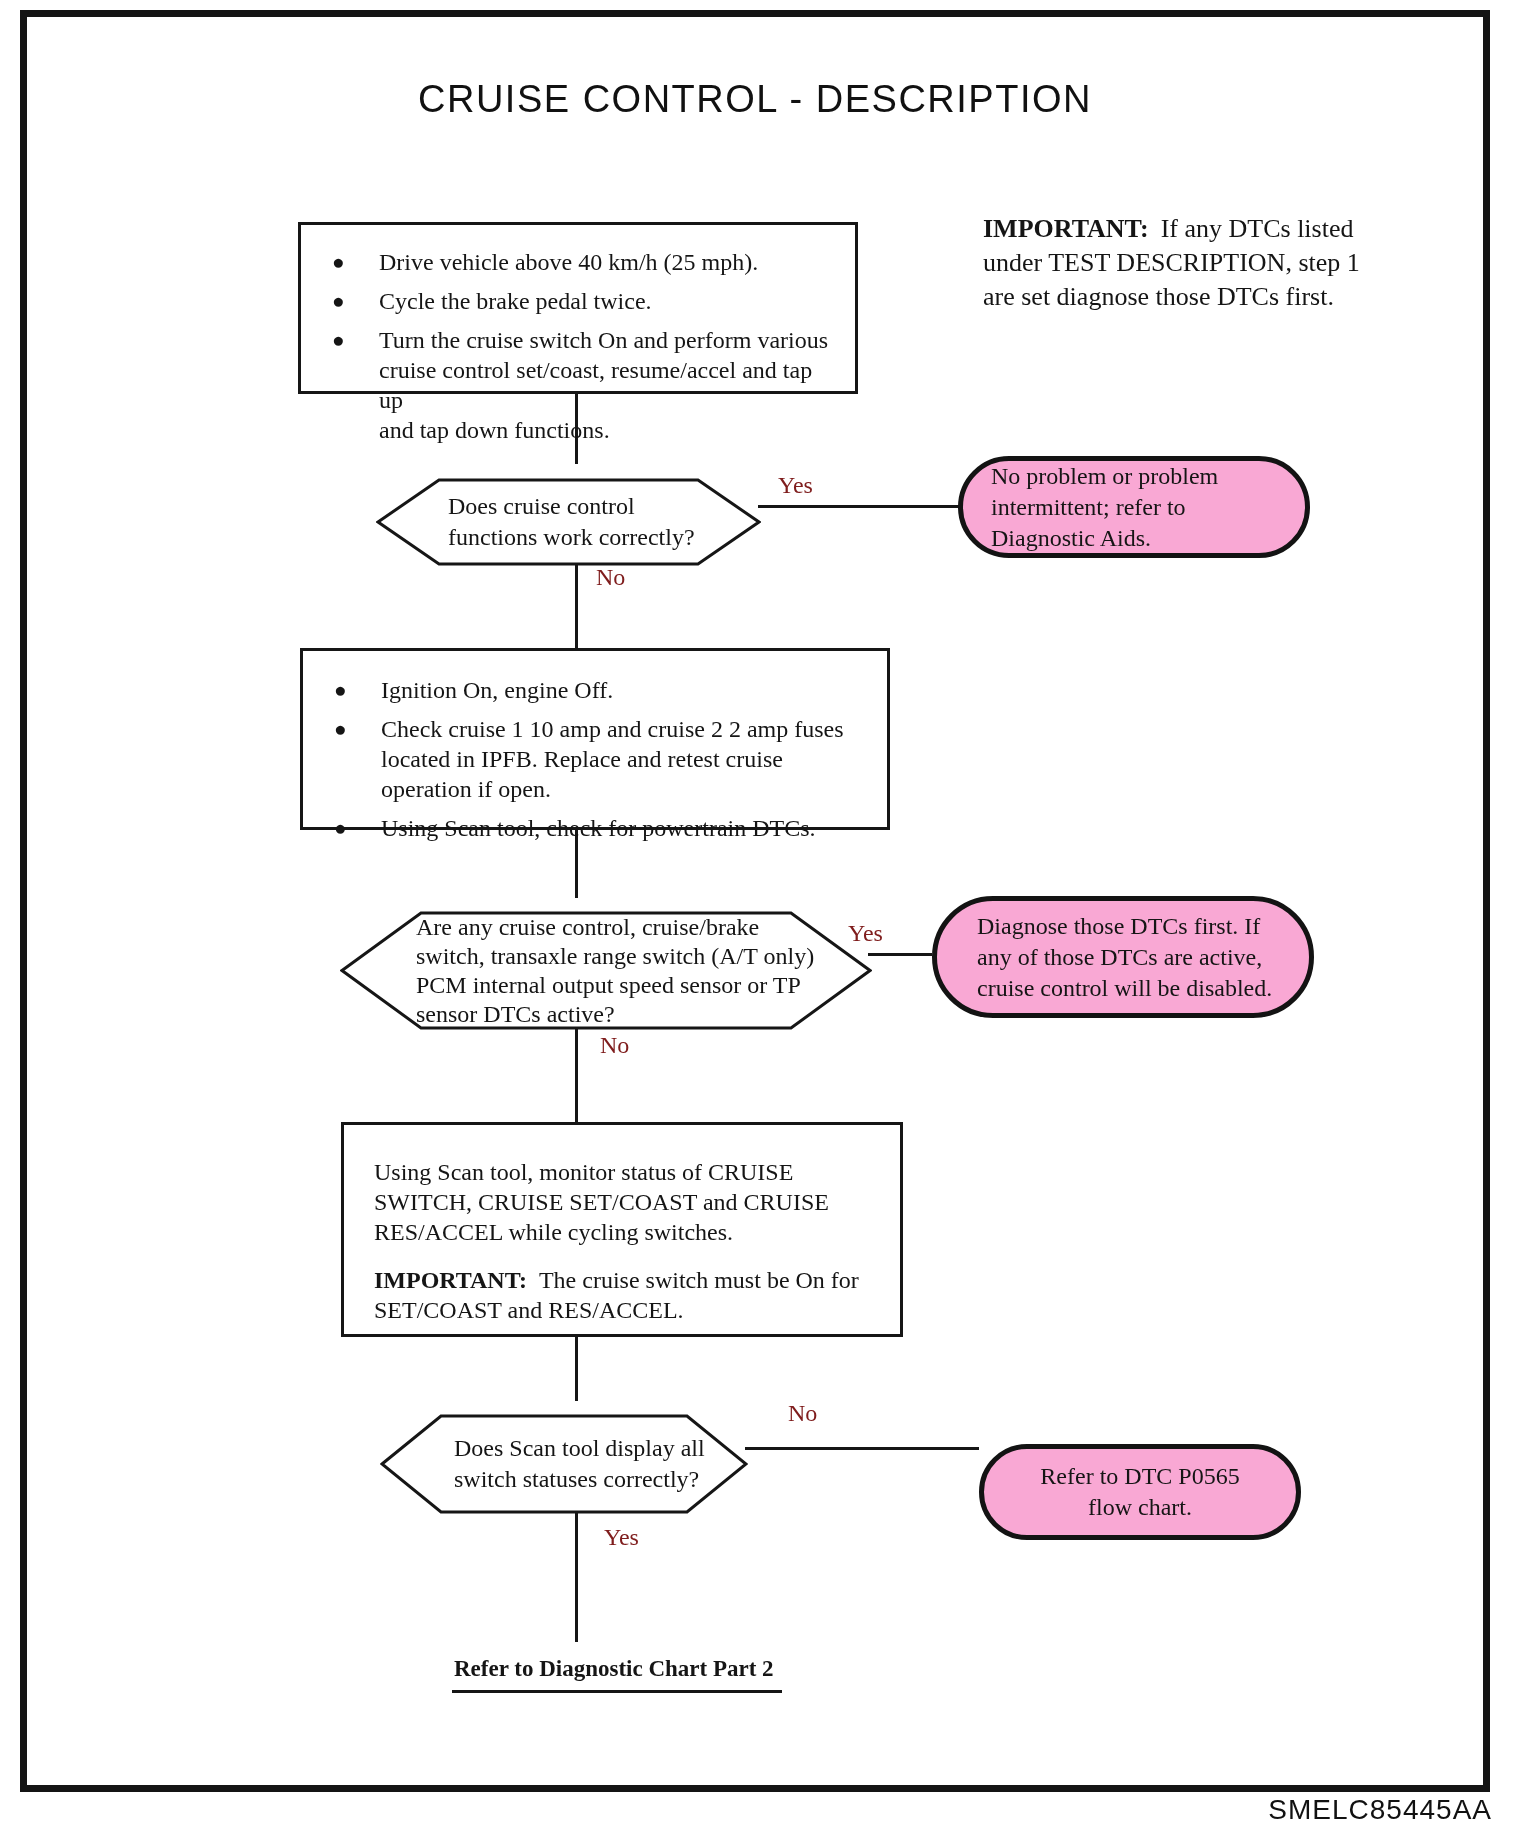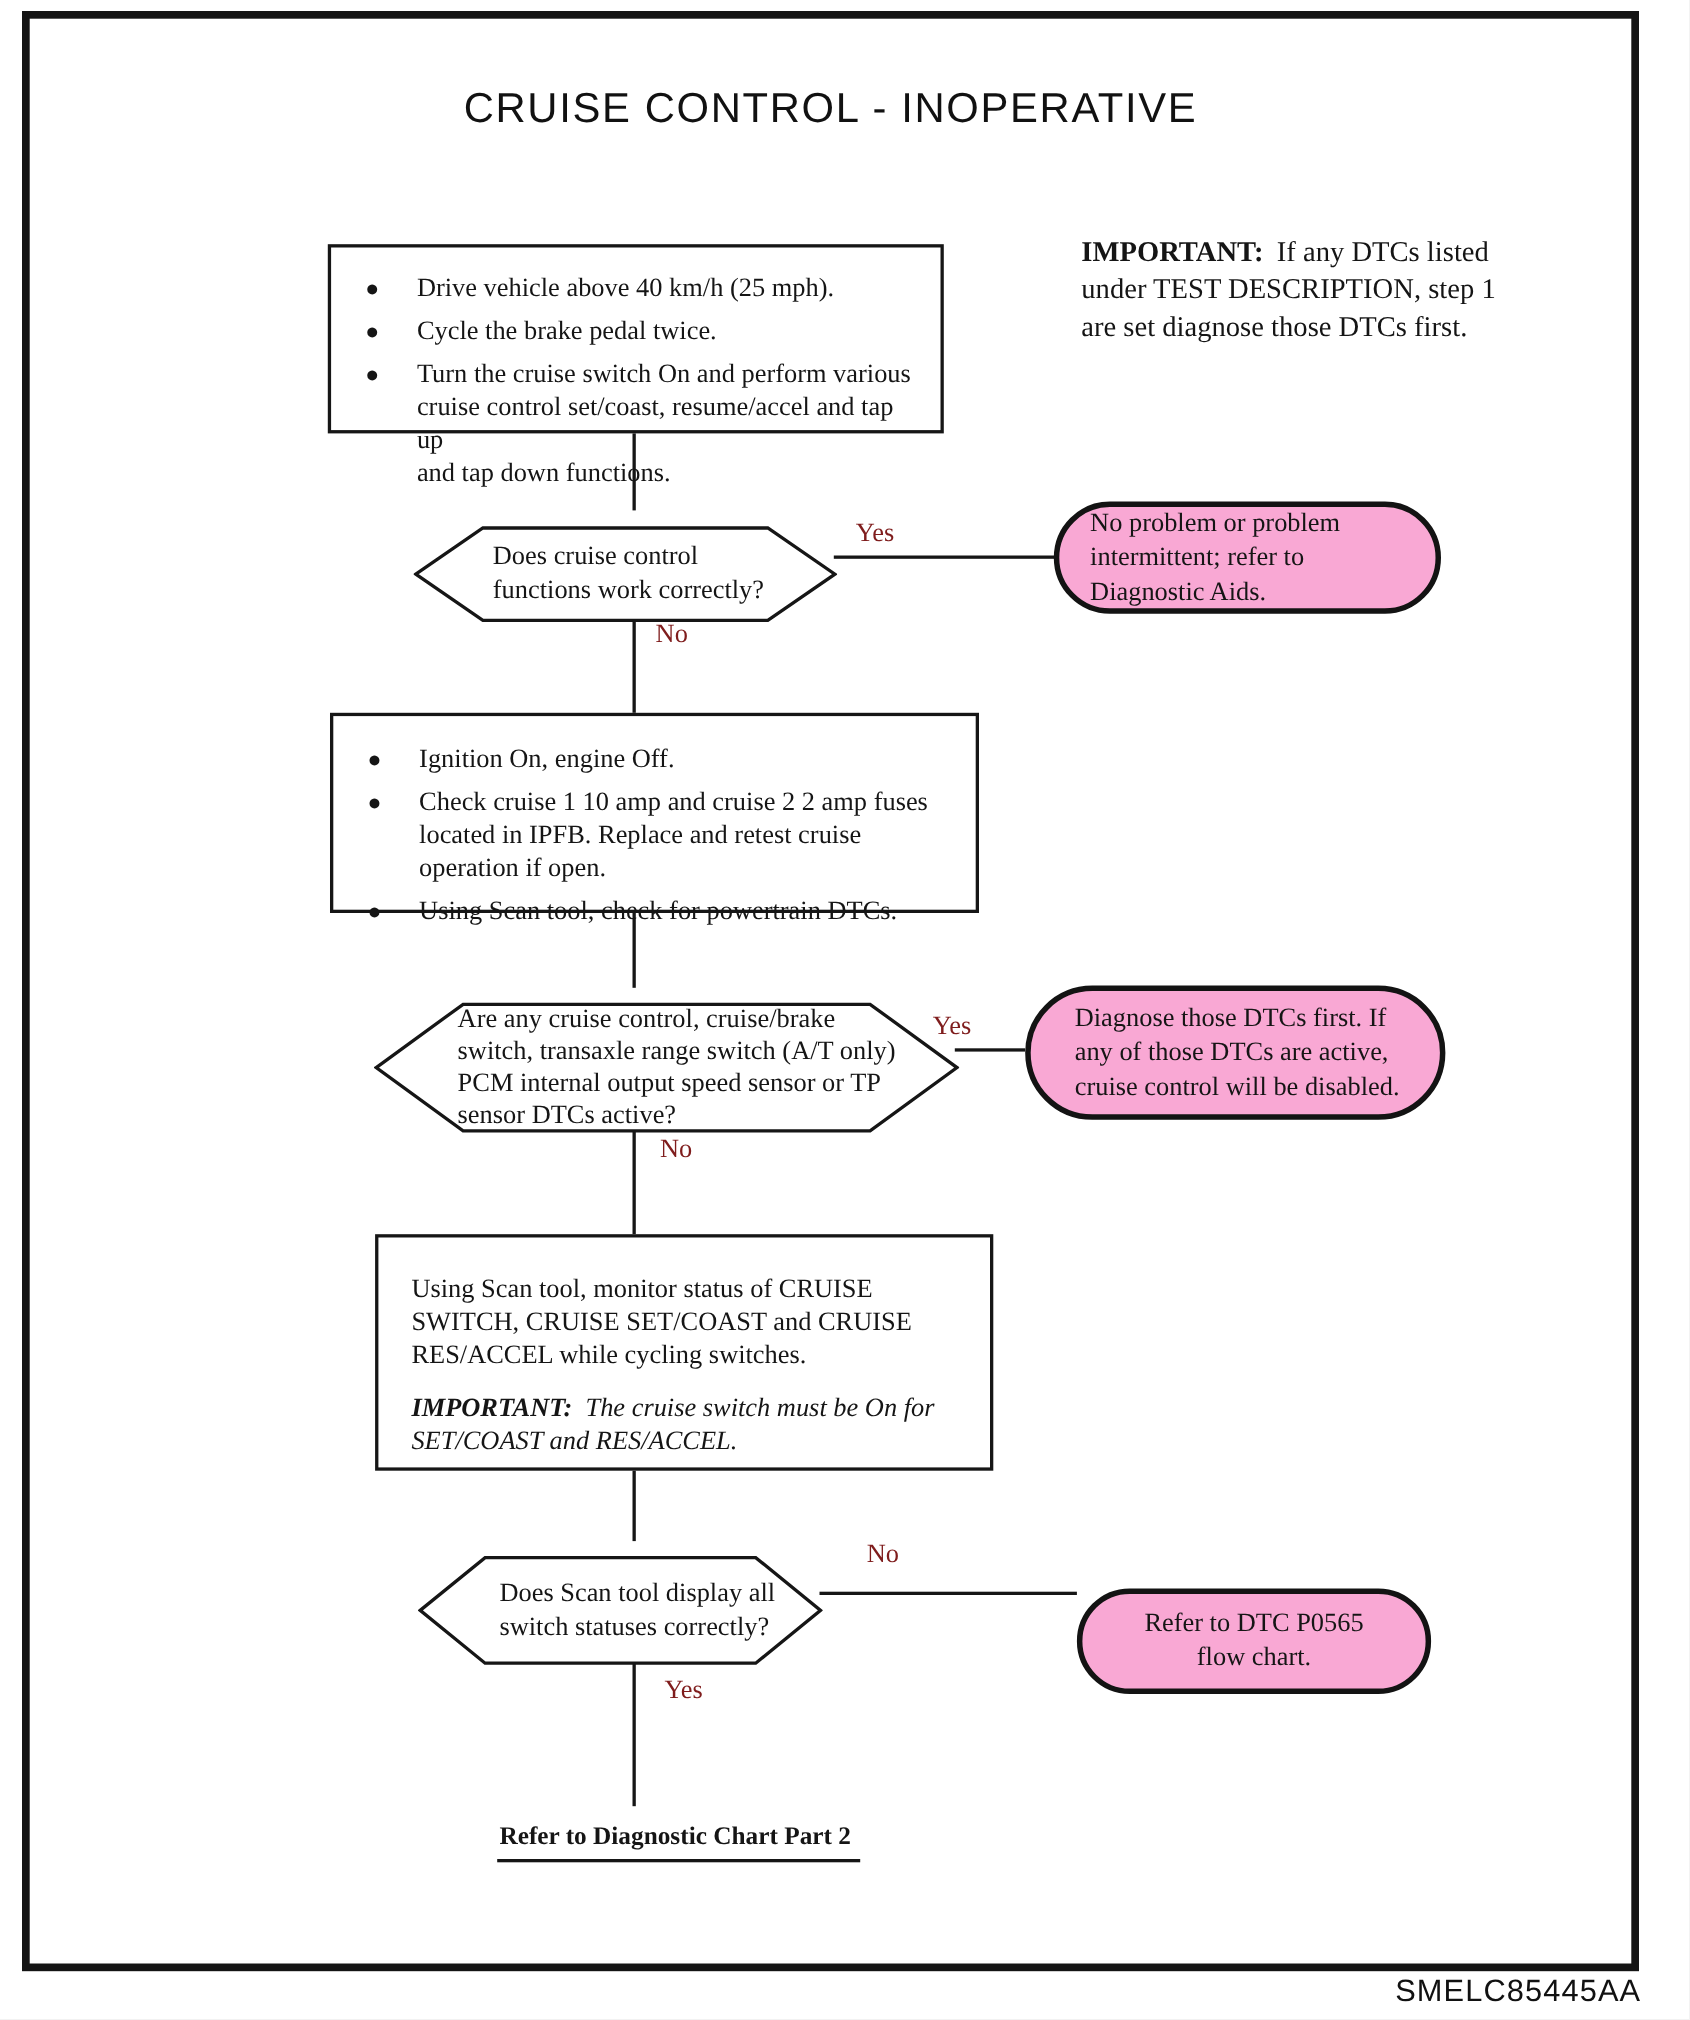--- a/index.html
+++ b/index.html
@@ -63,21 +63,21 @@
     letter-spacing:1px; color:#111;
   }
 </style>
 </head>
 <body>
 
 <div class="page">
 
   <div class="outer-border"></div>
 
-  <h1 class="title">CRUISE CONTROL - INOPERATIVE</h1>
+  <h1 class="title">CRUISE CONTROL - DESCRIPTION</h1>
 
   <div class="note">
     <span class="b-label">IMPORTANT:</span><span class="pre">If any DTCs listed
 under TEST DESCRIPTION, step 1
 are set diagnose those DTCs first.</span>
   </div>
 
   <div class="vline" style="left:575px; top:392px; height:72px;"></div>
   <div class="vline" style="left:575px; top:548px; height:102px;"></div>
   <div class="hline" style="left:758px; top:505px; width:204px;"></div>
@@ -153,21 +153,21 @@
   <div class="term" style="left:932px; top:896px; width:382px; height:122px; border-radius:61px; padding-left:40px;">
     <div class="term-text">Diagnose those DTCs first. If
 any of those DTCs are active,
 cruise control will be disabled.</div>
   </div>
 
   <div class="pbox" style="left:316px; top:1122px; width:562px; height:215px; padding:32px 24px 0 30px;margin-left:25px;">
     <p class="boxpara pre">Using Scan tool, monitor status of CRUISE
 SWITCH, CRUISE SET/COAST and CRUISE
 RES/ACCEL while cycling switches.</p>
-    <p class="boxpara" style="margin-top:18px;font-style:italic;">
+    <p class="boxpara" style="margin-top:18px;">
       <span class="b-label">IMPORTANT:</span><span class="pre">The cruise switch must be On for
 SET/COAST and RES/ACCEL.</span>
     </p>
   </div>
 
   <div class="hex" style="left:380px; top:1398px; width:368px; height:100px;">
     <svg viewBox="0 0 368 100">
       <polygon points="2,50 61,2 307,2 366,50 307,98 61,98" fill="#ffffff" stroke="#161616" stroke-width="3"></polygon>
     </svg>
     <div class="hex-text" style="padding-left:74px;">Does Scan tool display all

